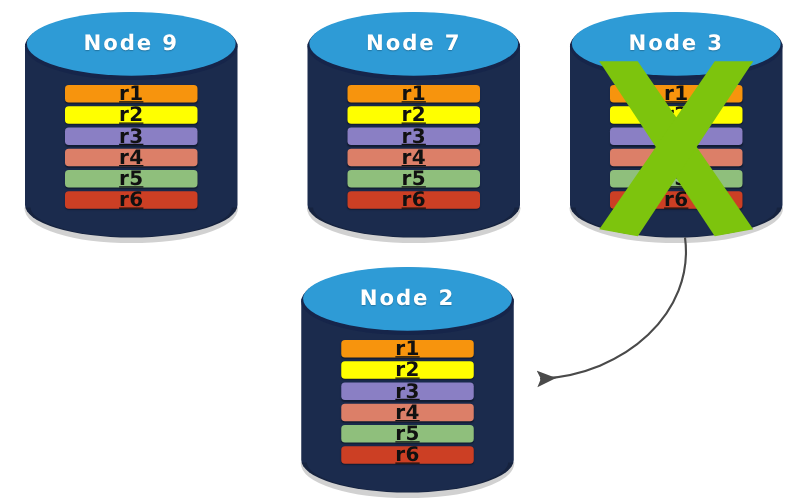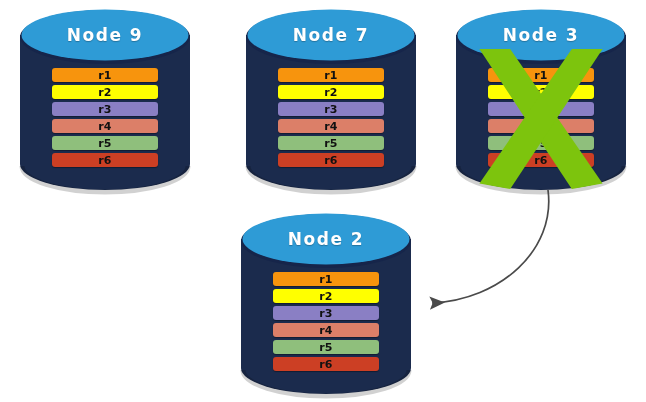--- a/index.html
+++ b/index.html
@@ -50,25 +50,26 @@
     height: 14px;
     margin-bottom: 3px;
     border-radius: 3px;
     display: flex;
     align-items: center;
     justify-content: center;
     box-shadow: 0 1px 1px rgba(0,0,0,0.35);
   }
   .record:last-child { margin-bottom: 16px; }
   .record-label {
-    font-size: 11px;
+    font-size: 16px;
     font-weight: bold;
     color: #111111;
     line-height: 1;
     letter-spacing: 0.2px;
+    text-decoration: underline;
   }
 
   
   .x-overlay {
     position: absolute;
     pointer-events: none;
   }
 
   
   .arrow-layer {

